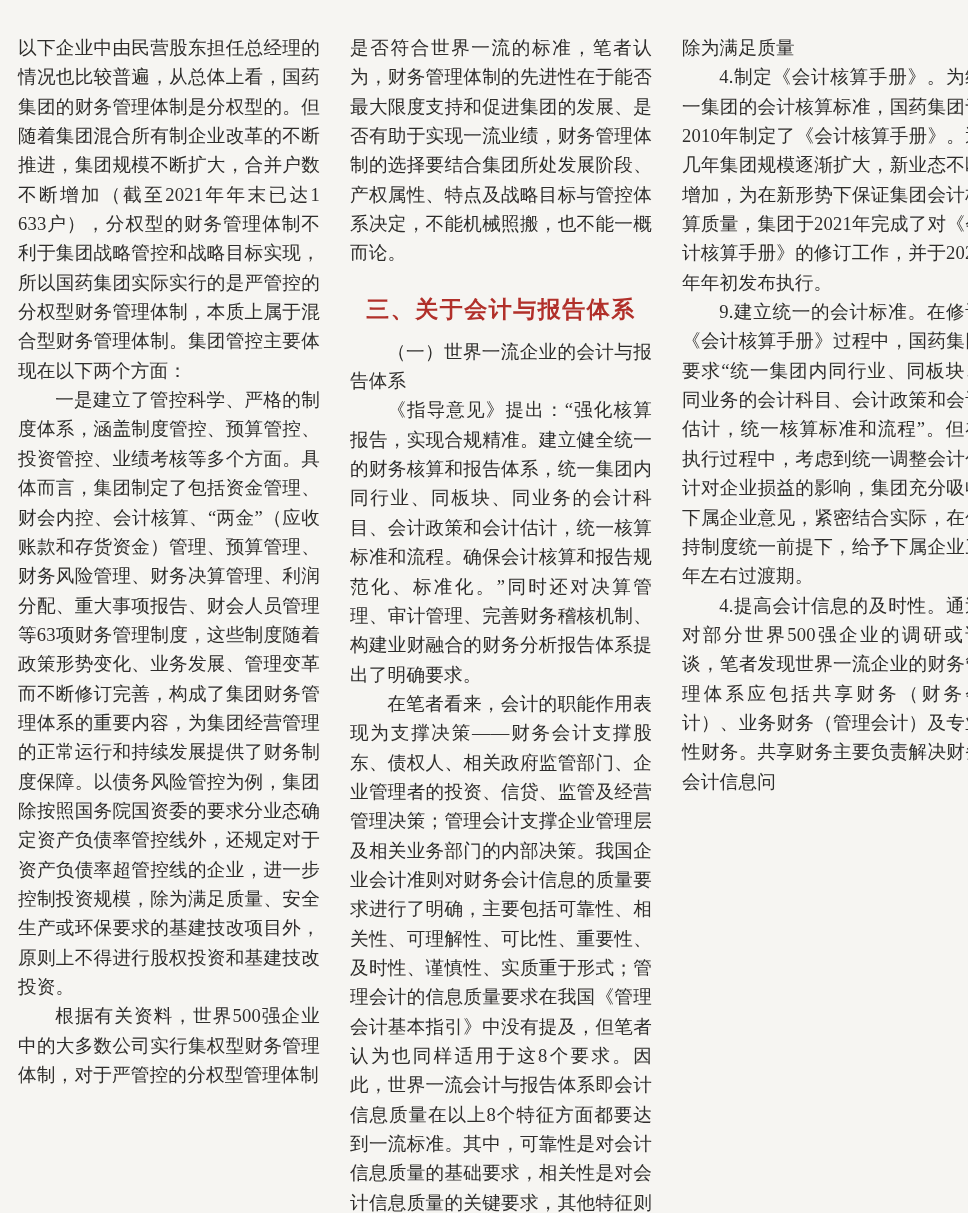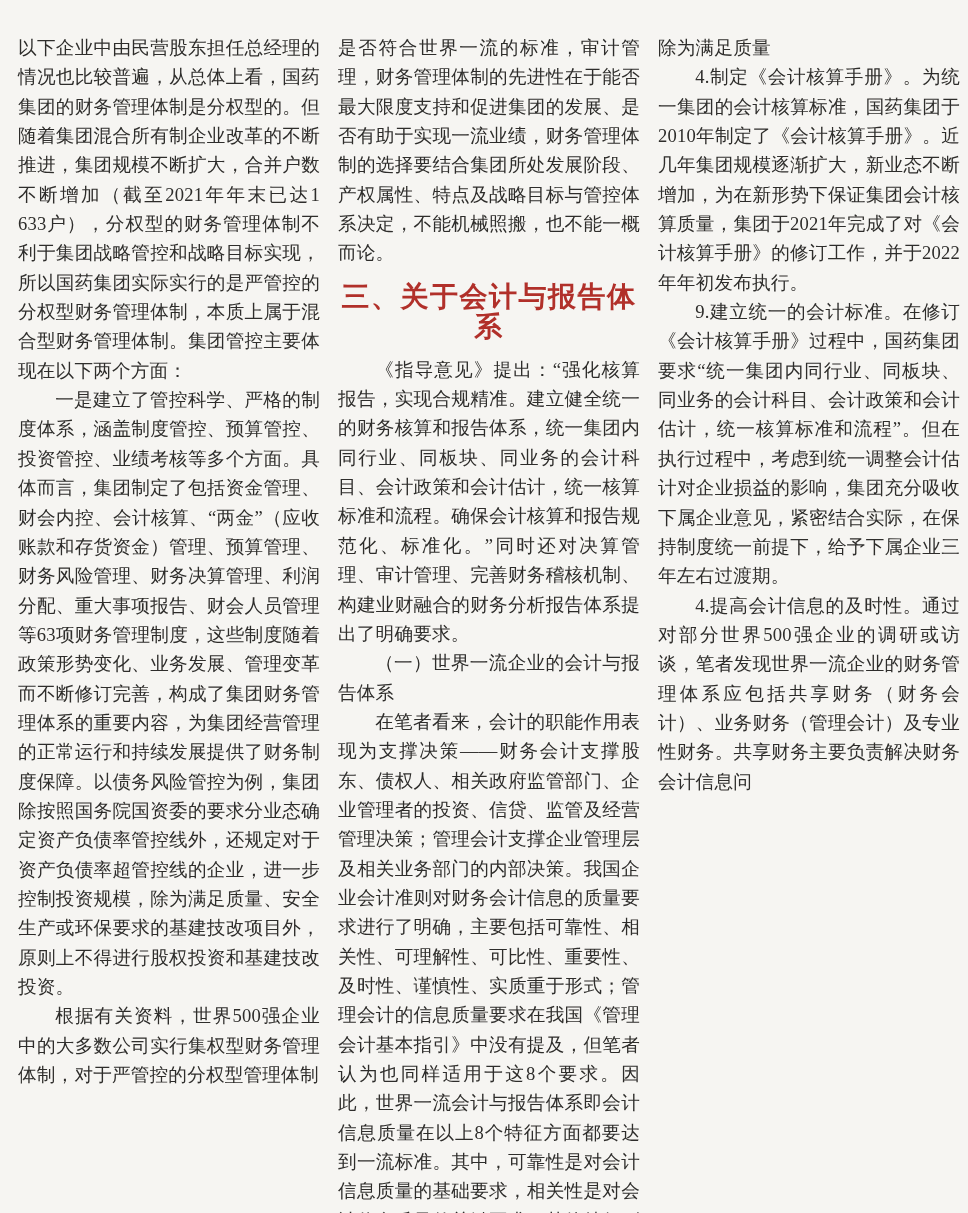--- a/index.html
+++ b/index.html
@@ -8,21 +8,21 @@
     background: #f6f5f2;
   }
   .page {
     position: relative;
     width: 968px;
     height: 1213px;
     box-sizing: border-box;
     background: #f6f5f2;
     padding: 33px 8px 6px 18px;
     display: flex;
-    gap: 18px;
+    gap: 30px;
     overflow: hidden;
     font-family: "Liberation Serif", "DejaVu Serif", serif;
   }
   .col {
     flex: 0 0 302px;
     width: 302px;
     color: #2e2d2b;
     font-size: 18.6px;
     line-height: 29.35px;
     text-align: justify;
@@ -31,44 +31,44 @@
   }
   .col p {
     margin: 0;
   }
   .indent {
     text-indent: 2em;
   }
   .section-heading {
     font-family: "Liberation Sans", "DejaVu Sans", sans-serif;
     font-weight: bold;
-    font-size: 28px;
+    font-size: 23px;
     line-height: 30px;
     color: #b1302a;
     text-align: center;
     letter-spacing: 1.5px;
-    margin: 14px 0 13px 0;
+    margin: 26px 0 13px 0;
   }
 </style>
 </head>
 <body>
 
 <div class="page">
 
   <div class="col">
     <p>以下企业中由民营股东担任总经理的情况也比较普遍，从总体上看，国药集团的财务管理体制是分权型的。但随着集团混合所有制企业改革的不断推进，集团规模不断扩大，合并户数不断增加（截至2021年年末已达1 633户），分权型的财务管理体制不利于集团战略管控和战略目标实现，所以国药集团实际实行的是严管控的分权型财务管理体制，本质上属于混合型财务管理体制。集团管控主要体现在以下两个方面：</p>
     <p class="indent">一是建立了管控科学、严格的制度体系，涵盖制度管控、预算管控、投资管控、业绩考核等多个方面。具体而言，集团制定了包括资金管理、财会内控、会计核算、“两金”（应收账款和存货资金）管理、预算管理、财务风险管理、财务决算管理、利润分配、重大事项报告、财会人员管理等63项财务管理制度，这些制度随着政策形势变化、业务发展、管理变革而不断修订完善，构成了集团财务管理体系的重要内容，为集团经营管理的正常运行和持续发展提供了财务制度保障。以债务风险管控为例，集团除按照国务院国资委的要求分业态确定资产负债率管控线外，还规定对于资产负债率超管控线的企业，进一步控制投资规模，除为满足质量、安全生产或环保要求的基建技改项目外，原则上不得进行股权投资和基建技改投资。</p>
     <p class="indent">根据有关资料，世界500强企业中的大多数公司实行集权型财务管理体制，对于严管控的分权型管理体制</p>
   </div>
 
   <div class="col">
-    <p>是否符合世界一流的标准，审计管理，财务管理体制的先进性在于能否最大限度支持和促进集团的发展、是否有助于实现一流业绩，财务管理体制的选择要结合集团所处发展阶段、产权属性、特点及战略目标与管控体系决定，不能机械照搬，也不能一概而论。</p>
+    <p>是否符合世界一流的标准，笔者认为，财务管理体制的先进性在于能否最大限度支持和促进集团的发展、是否有助于实现一流业绩，财务管理体制的选择要结合集团所处发展阶段、产权属性、特点及战略目标与管控体系决定，不能机械照搬，也不能一概而论。</p>
     <h2 class="section-heading">三、关于会计与报告体系</h2>
+    <p class="indent">（一）世界一流企业的会计与报告体系</p>
     <p class="indent">《指导意见》提出：“强化核算报告，实现合规精准。建立健全统一的财务核算和报告体系，统一集团内同行业、同板块、同业务的会计科目、会计政策和会计估计，统一核算标准和流程。确保会计核算和报告规范化、标准化。”同时还对决算管理、审计管理、完善财务稽核机制、构建业财融合的财务分析报告体系提出了明确要求。</p>
-    <p class="indent">（一）世界一流企业的会计与报告体系</p>
     <p class="indent">在笔者看来，会计的职能作用表现为支撑决策——财务会计支撑股东、债权人、相关政府监管部门、企业管理者的投资、信贷、监管及经营管理决策；管理会计支撑企业管理层及相关业务部门的内部决策。我国企业会计准则对财务会计信息的质量要求进行了明确，主要包括可靠性、相关性、可理解性、可比性、重要性、及时性、谨慎性、实质重于形式；管理会计的信息质量要求在我国《管理会计基本指引》中没有提及，但笔者认为也同样适用于这8个要求。因此，世界一流会计与报告体系即会计信息质量在以上8个特征方面都要达到一流标准。其中，可靠性是对会计信息质量的基础要求，相关性是对会计信息质量的关键要求，其他特征则是对会计信息质量的重要辅助性要求。</p>
 
   </div>
 
   <div class="col">
     <p>除为满足质量</p>
     <p class="indent">4.制定《会计核算手册》。为统一集团的会计核算标准，国药集团于2010年制定了《会计核算手册》。近几年集团规模逐渐扩大，新业态不断增加，为在新形势下保证集团会计核算质量，集团于2021年完成了对《会计核算手册》的修订工作，并于2022年年初发布执行。</p>
     <p class="indent">9.建立统一的会计标准。在修订《会计核算手册》过程中，国药集团要求“统一集团内同行业、同板块、同业务的会计科目、会计政策和会计估计，统一核算标准和流程”。但在执行过程中，考虑到统一调整会计估计对企业损益的影响，集团充分吸收下属企业意见，紧密结合实际，在保持制度统一前提下，给予下属企业三年左右过渡期。</p>
     <p class="indent">4.提高会计信息的及时性。通过对部分世界500强企业的调研或访谈，笔者发现世界一流企业的财务管理体系应包括共享财务（财务会计）、业务财务（管理会计）及专业性财务。共享财务主要负责解决财务会计信息问</p>
   </div>

